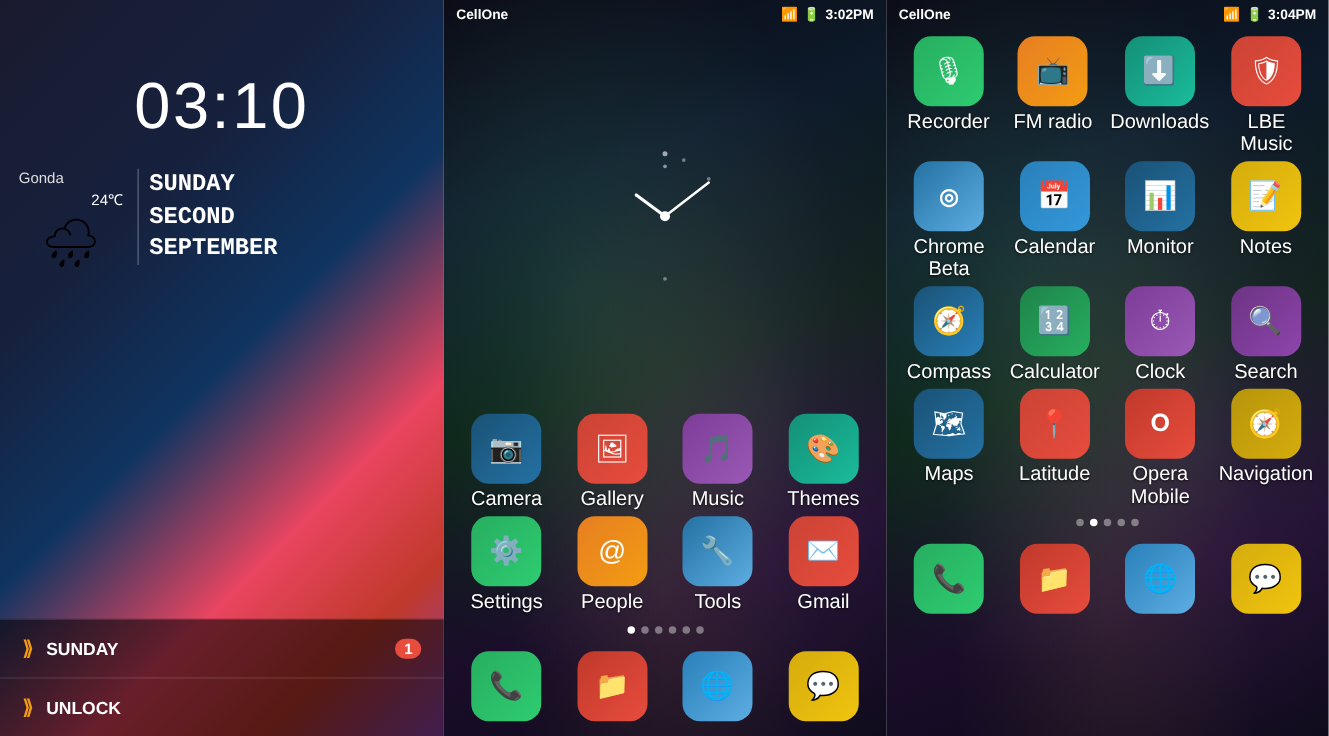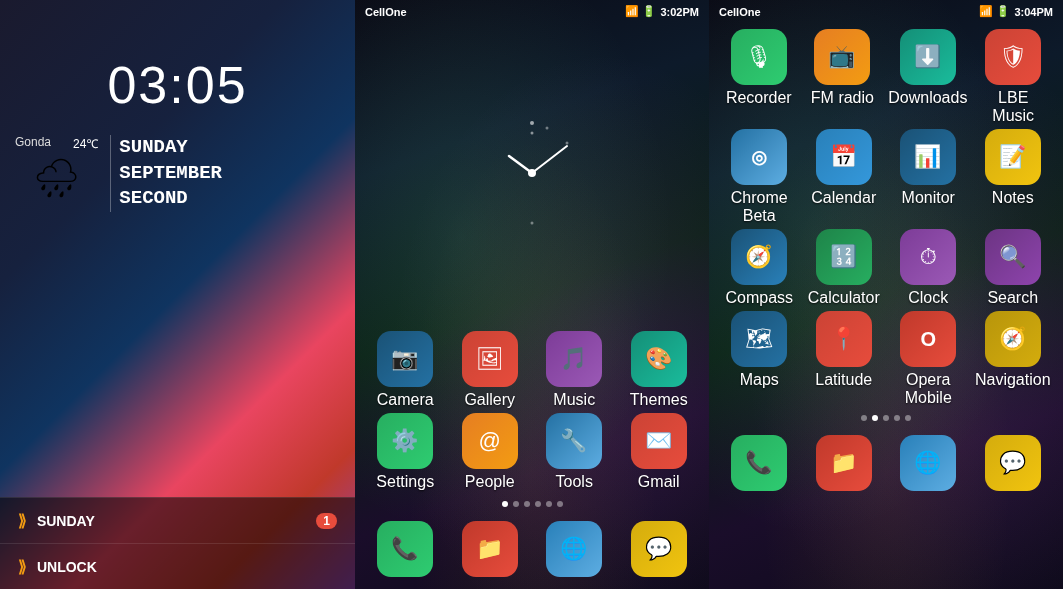--- a/index.html
+++ b/index.html
@@ -136,34 +136,34 @@
                   radial-gradient(ellipse at 70% 60%, rgba(180,100,200,0.15) 0%, transparent 60%),
                   radial-gradient(ellipse at 50% 80%, rgba(200,150,50,0.1) 0%, transparent 50%),
                   linear-gradient(160deg, #0a0a15 0%, #0d1a2a 25%, #0a1f15 50%, #1a0d2a 75%, #0d0a1a 100%);
     }
 
   </style>
 </head>
 <body>
 
 <div class="panel-lock">
-  <div style="color:white;font-size:52px;font-weight:300;text-align:center;margin-top:55px;letter-spacing:2px;">03:05</div>
+  <div style="color:white;font-size:52px;font-weight:300;text-align:center;margin-top:55px;letter-spacing:2px;">03:10</div>
 
   <div style="display:flex;align-items:flex-start;margin:20px 15px 0 15px;">
     <div style="display:flex;flex-direction:column;align-items:center;margin-right:12px;min-width:75px;">
       <div style="display:flex;gap:22px;margin-bottom:4px;">
         <span style="color:#ddd;font-size:12px;">Gonda</span>
-        <span style="color:white;font-size:12px;">24℃</span>
+        <span style="color:white;font-size:12px;margin-top:16px;">24℃</span>
       </div>
       <div style="font-size:38px;">🌧</div>
     </div>
     <div style="border-left:1px solid rgba(255,255,255,0.3);padding-left:8px;font-family:Liberation Mono, monospace;">
       <div style="color:white;font-size:19px;font-weight:bold;line-height:1.35;">SUNDAY</div>
+      <div style="color:white;font-size:19px;font-weight:bold;line-height:1.35;">SECOND</div>
       <div style="color:white;font-size:19px;font-weight:bold;line-height:1.35;">SEPTEMBER</div>
-      <div style="color:white;font-size:19px;font-weight:bold;line-height:1.35;">SECOND</div>
     </div>
   </div>
 
   <div style="flex:1;"></div>
 
   <div style="background:rgba(0,0,0,0.55);border:none;color:white;width:100%;padding:13px 18px;text-align:left;font-size:14px;font-weight:bold;cursor:pointer;display:flex;align-items:center;gap:10px;border-top:1px solid rgba(255,255,255,0.1);">
     <span style="color:#f39c12;font-size:16px;">⟫</span>
     <span>SUNDAY</span>
     <span style="margin-left:auto;background:#e74c3c;color:white;border-radius:10px;padding:1px 7px;font-size:12px;">1</span>
   </div>

